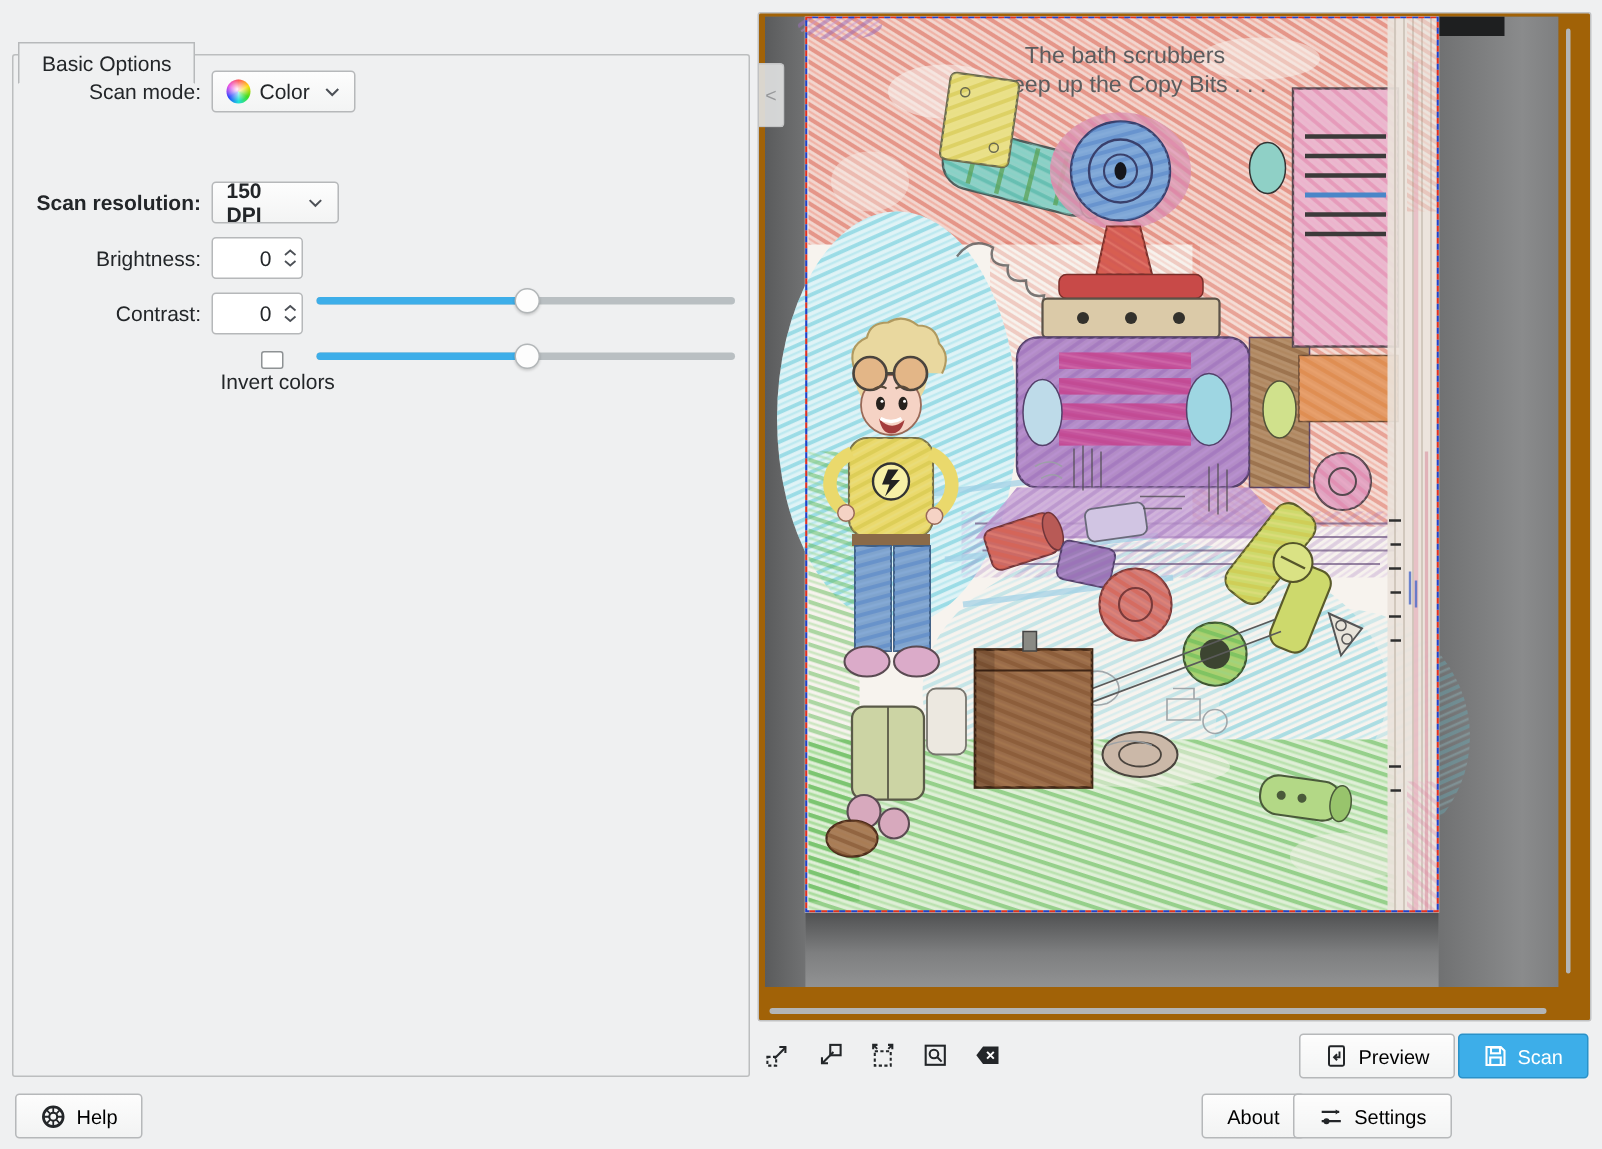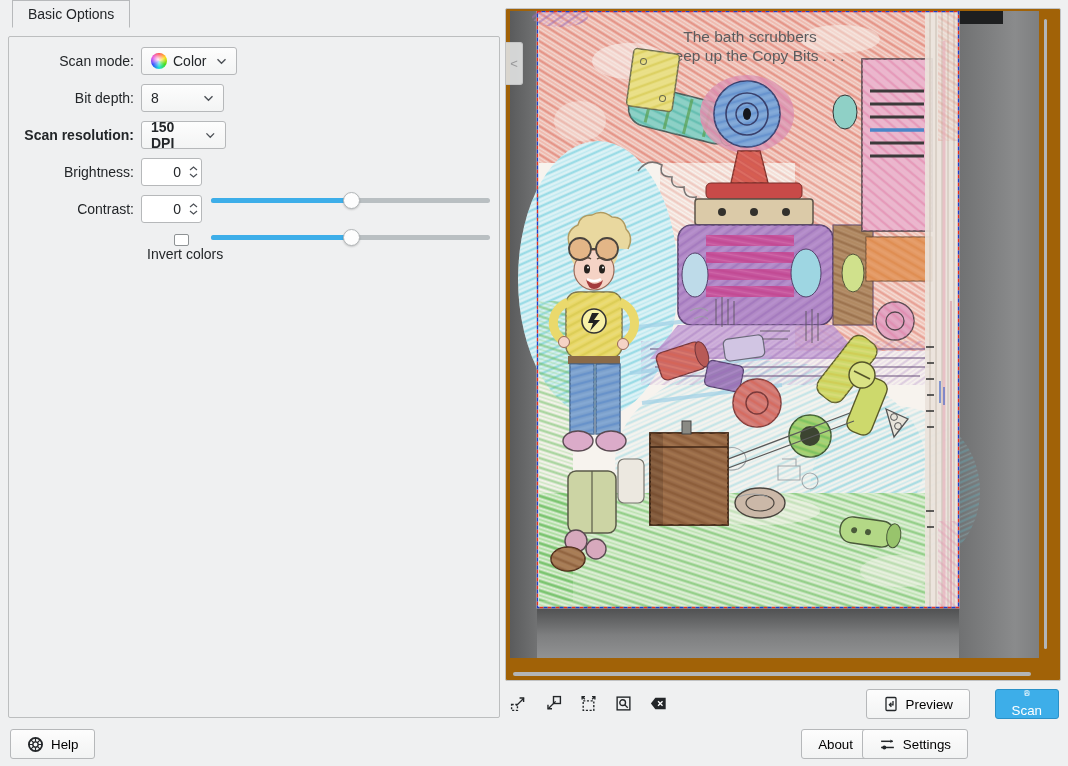--- a/index.html
+++ b/index.html
@@ -1,21 +1,21 @@
 <!DOCTYPE html>
 <html><head>
 <meta charset="utf-8">
 <style>
   * { margin:0; padding:0; box-sizing:border-box; }
   html,body { width:1068px; height:766px; overflow:hidden;
     font-family:"Liberation Sans", sans-serif; font-size:14px; color:#232629;
     background:#eff0f1; position:relative; }
 
   
-  .tab-bar { position:absolute; left:12px; top:0; display:flex; z-index:5; }
+  .tab-bar { position:absolute; left:12px; top:28px; display:flex; z-index:5; }
   .tab { height:27px; display:flex; align-items:center; padding:0 15px;
     border:1px solid #aeb0b2; background:#d2d3d4; border-top:2px solid #929496;
     white-space:nowrap; }
   .tab.active { background:#eff0f1; border:1px solid #b7b9bb; border-bottom:1px solid #eff0f1;
     height:28px; z-index:6; }
   .tab + .tab { border-left:none; }
 
   
   .panel { position:absolute; left:8px; top:36px; width:492px; height:682px;
     border:1px solid #bcbebf; border-radius:2px; background:#eff0f1; z-index:4; }
@@ -42,21 +42,21 @@
   .slider .handle { position:absolute; top:0; width:17px; height:17px; margin-left:-8px;
     border-radius:50%; background:#fdfdfd; border:1px solid #b2b6b8;
     box-shadow:0 1px 2px rgba(0,0,0,.18); }
   .checkbox { width:15px; height:15px; border:1px solid #8e9294; border-radius:2px;
     background:#fff; }
 
   
   .btn { position:absolute; height:30px; display:inline-flex; align-items:center;
     gap:7px; padding:0 16px; border:1px solid #b6b8ba; border-radius:3px;
     background:linear-gradient(#fdfdfd,#f2f3f3); cursor:default; white-space:nowrap;justify-content:space-between; }
-  .btn.primary { background:#3daee9; border-color:#2a91c8; color:#fff;flex-direction:column; }
+  .btn.primary { background:#3daee9; border-color:#2a91c8; color:#fff; }
 
   
   .preview-frame { position:absolute; left:505px; top:8px; width:556px; height:673px;
     background:#a16207; border:1px solid #c1c2c3; border-radius:2px; }
   .preview-canvas { position:absolute; left:4px; top:2px; width:529px; height:647px; }
   .collapse-handle { position:absolute; left:0px; top:33px; width:17px; height:43px;
     background:rgba(222,223,224,.92); border:1px solid #c4c5c6; border-left:none;
     border-radius:0 3px 3px 0; display:flex; align-items:center; justify-content:center;
     color:#97989a; font-size:13px; z-index:3; }
   .vscroll { position:absolute; right:13px; top:10px; width:3px; height:630px;
@@ -83,29 +83,20 @@
     <div class="lbl">Scan mode:</div>
     <div class="combo" style="width:96px;">
       <span class="cwheel"></span>
       <span>Color</span>
       <svg class="chev" width="11" height="7" viewBox="0 0 11 7">
         <path d="M1.5 1.3 L5.5 5.3 L9.5 1.3" fill="none" stroke="#4d5157" stroke-width="1.4"></path>
       </svg>
     </div>
   </div>
 
-  <div class="frow" style="top:47px;">
-    <div class="lbl">Bit depth:</div>
-    <div class="combo" style="width:83px;">
-      <span>8</span>
-      <svg class="chev" width="11" height="7" viewBox="0 0 11 7">
-        <path d="M1.5 1.3 L5.5 5.3 L9.5 1.3" fill="none" stroke="#4d5157" stroke-width="1.4"></path>
-      </svg>
-    </div>
-  </div>
 
   <div class="frow" style="top:84px;font-weight:bold;">
     <div class="lbl">Scan resolution:</div>
     <div class="combo" style="width:85px;">
       <span>150 DPI</span>
       <svg class="chev" width="11" height="7" viewBox="0 0 11 7">
         <path d="M1.5 1.3 L5.5 5.3 L9.5 1.3" fill="none" stroke="#4d5157" stroke-width="1.4"></path>
       </svg>
     </div>
   </div>

